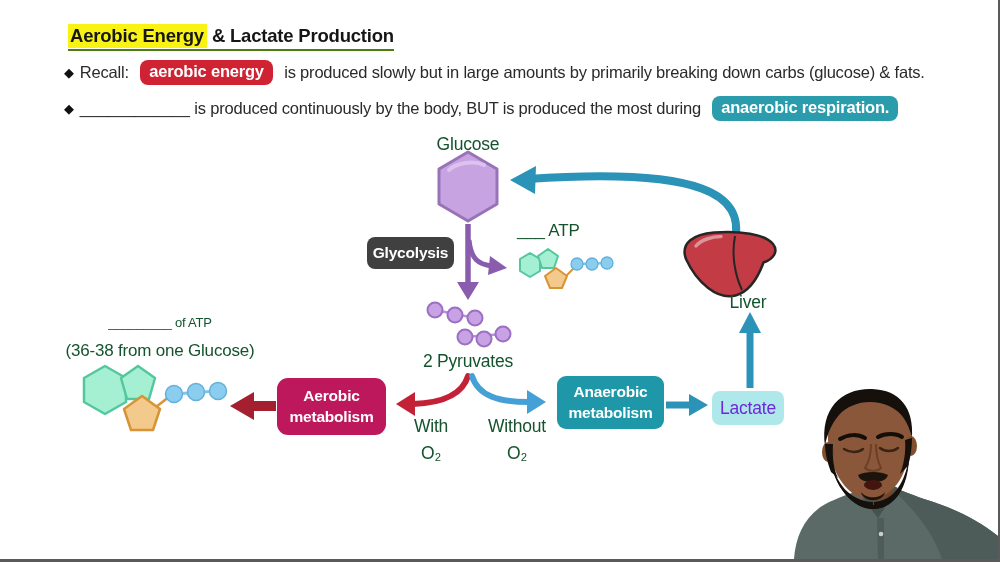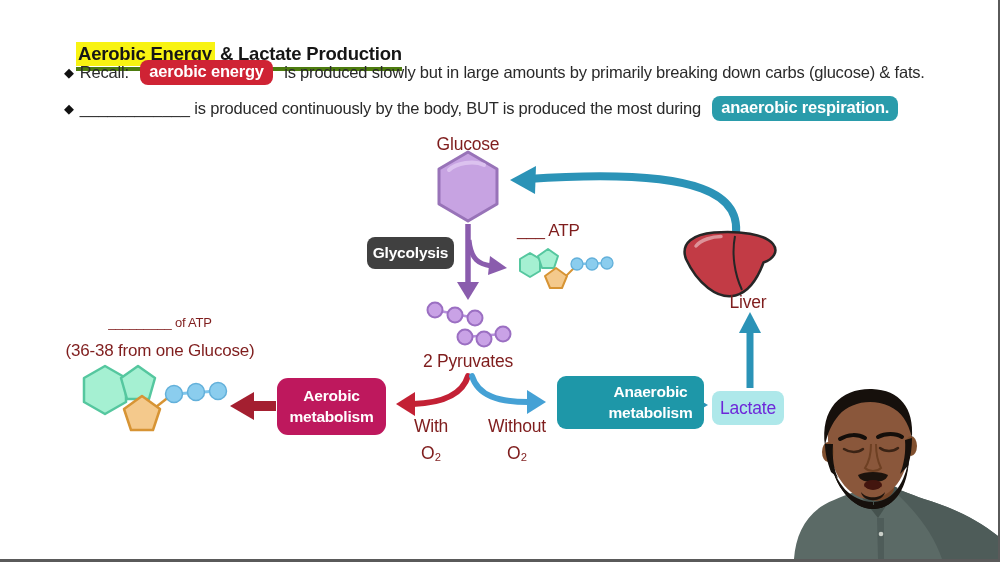--- a/index.html
+++ b/index.html
@@ -6,43 +6,43 @@
   .stage{
     position:relative;width:1000px;height:562px;background:#ffffff;
     font-family:"Liberation Sans",sans-serif;color:#1d1d1d;overflow:hidden;
     border-right:2px solid #5a5a5a;border-bottom:3px solid #5a5a5a;box-sizing:border-box;
     letter-spacing:-0.2px;
   }
   .abs{position:absolute;}
   .layer{position:absolute;left:0;top:0;z-index:2;}
   
   .title{
-    left:76px;top:25px;font-size:18.5px;font-weight:bold;color:#161616;
-    border-bottom:4px solid #4d7c0f;padding-bottom:2px;z-index:3;white-space:nowrap;margin-top:18px;
+    left:68px;top:25px;font-size:18.5px;font-weight:bold;color:#161616;
+    border-bottom:2px solid #4d7c0f;padding-bottom:2px;z-index:3;white-space:nowrap;
   }
   .hl{background:#f8f312;padding:1px 3px 2px 2px;}
   
   .bullet{display:flex;align-items:center;font-size:16.5px;color:#2a2a2a;white-space:pre;z-index:3;}
   .b1{left:64px;top:60px;}
   .b2{left:64px;top:96px;}
   .diamond{font-size:13px;margin-right:6px;color:#111;}
   .badge{border-radius:8px;color:#fff;font-weight:bold;padding:2px 9px 4px;margin:0 7px;font-size:16.5px;}
   .badge-red{background:#cf2334;}
   .badge-teal{background:#2a9cab;margin-right:0;text-align:center;}
   .it{}
   .blank{letter-spacing:0;}
   
-  .dlabel{font-size:17.5px;color:#7f1d1d;text-align:center;z-index:3;}
+  .dlabel{font-size:17.5px;color:#14532d;text-align:center;z-index:3;}
   .pill{
     display:flex;flex-direction:column;justify-content:center;align-items:center;
     color:#fff;font-weight:bold;text-align:center;line-height:1.3;z-index:3;
   }
   .glycolysis{left:367px;top:237px;width:87px;height:32px;background:#404040;border-radius:8px;font-size:15.5px;}
   .aerobic-box{left:277px;top:378px;width:109px;height:57px;background:#be185d;border-radius:11px;font-size:15.5px;}
-  .anaerobic-box{left:557px;top:376px;width:107px;height:53px;background:#1e97a8;border-radius:9px;font-size:15.5px;padding-left:40px;}
+  .anaerobic-box{left:557px;top:376px;width:107px;height:53px;background:#1e97a8;border-radius:9px;font-size:15.5px;}
   .lactate-box{
     left:712px;top:391px;width:72px;height:34px;background:#aee8ea;border-radius:8px;
     display:flex;align-items:center;justify-content:center;font-size:17.5px;color:#6d28d9;z-index:3;
   }
   .person{left:792px;top:382px;z-index:5;}
 </style>
 </head>
 <body>
 
 <div class="stage">

